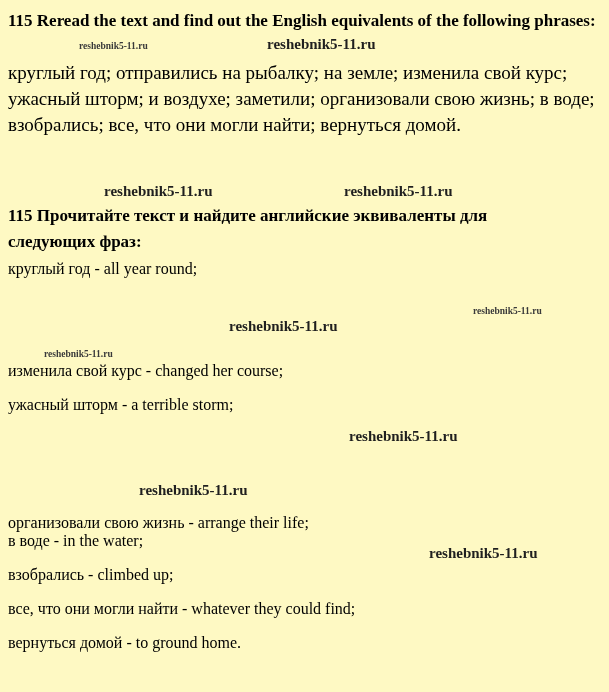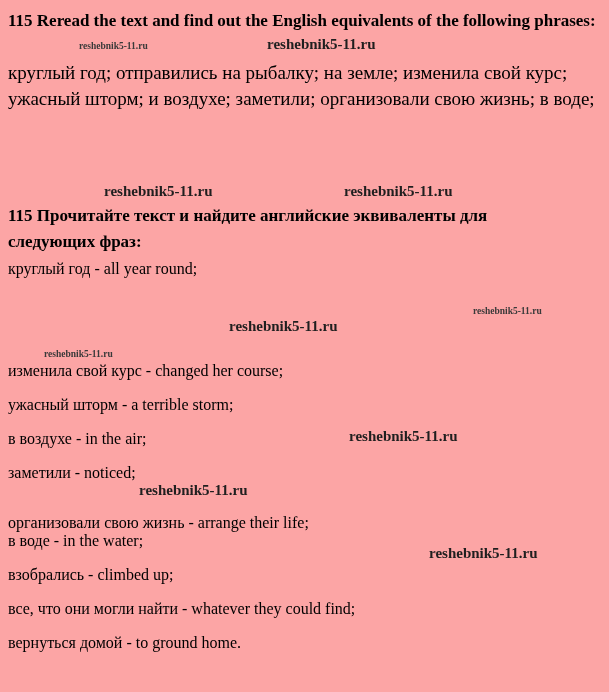--- a/index.html
+++ b/index.html
@@ -4,21 +4,21 @@
 <style>
   html, body {
     margin: 0;
     padding: 0;
     background: #ffffff;
   }
   .page {
     position: relative;
     width: 609px;
     height: 692px;
-    background: #fca5a5;
+    background: #fef9c3;
     font-family: "Liberation Serif", "DejaVu Serif", serif;
     color: #000000;
     overflow: hidden;
   }
   .heading {
     position: absolute;
     left: 8px;
     font-weight: bold;
     font-size: 17px;
     line-height: 26px;
@@ -65,29 +65,28 @@
 </head>
 <body>
 
 <div class="page">
 
   <div class="heading heading-en">115 Reread the text and find out the English equivalents of the following phrases:</div>
 
   <div class="phrases">
     <div class="phrase-line">круглый год; отправились на рыбалку; на земле; изменила свой курс;</div>
     <div class="phrase-line">ужасный шторм; и воздухе; заметили; организовали свою жизнь; в воде;</div>
+    <div class="phrase-line">взобрались; все, что они могли найти; вернуться домой.</div>
   </div>
 
   <div class="heading heading-ru">115 Прочитайте текст и найдите английские эквиваленты для следующих фраз:</div>
 
   <div class="answer" style="top:258px">круглый год - all year round;</div>
   <div class="answer" style="top:360px">изменила свой курс - changed her course;</div>
   <div class="answer" style="top:394px">ужасный шторм - a terrible storm;</div>
-  <div class="answer" style="top:428px">в воздухе - in the air;</div>
-  <div class="answer" style="top:462px">заметили - noticed;</div>
   <div class="answer" style="top:512px">организовали свою жизнь - arrange their life;</div>
   <div class="answer" style="top:530px">в воде - in the water;</div>
   <div class="answer" style="top:564px">взобрались - climbed up;</div>
   <div class="answer" style="top:598px">все, что они могли найти - whatever they could find;</div>
   <div class="answer" style="top:632px">вернуться домой - to ground home.</div>
 
   <div class="wm wm-small wm-1">reshebnik5-11.ru</div>
   <div class="wm wm-big   wm-2">reshebnik5-11.ru</div>
   <div class="wm wm-big   wm-3">reshebnik5-11.ru</div>
   <div class="wm wm-big   wm-4">reshebnik5-11.ru</div>

